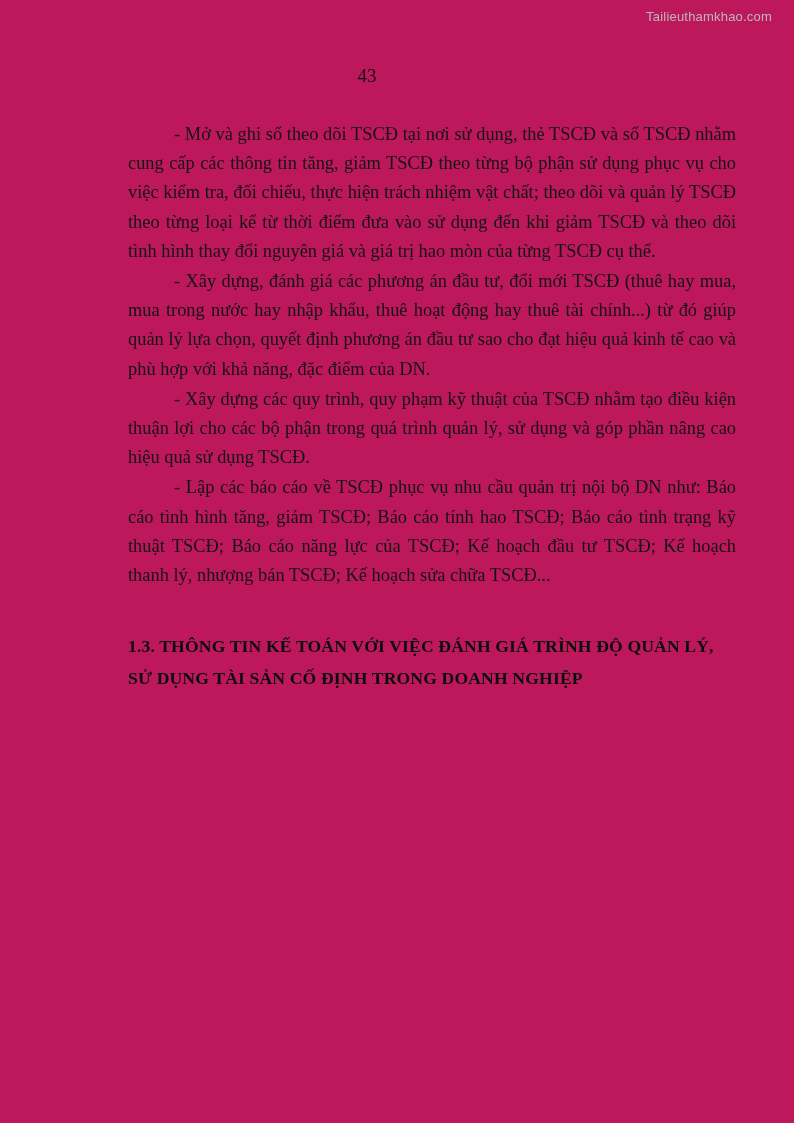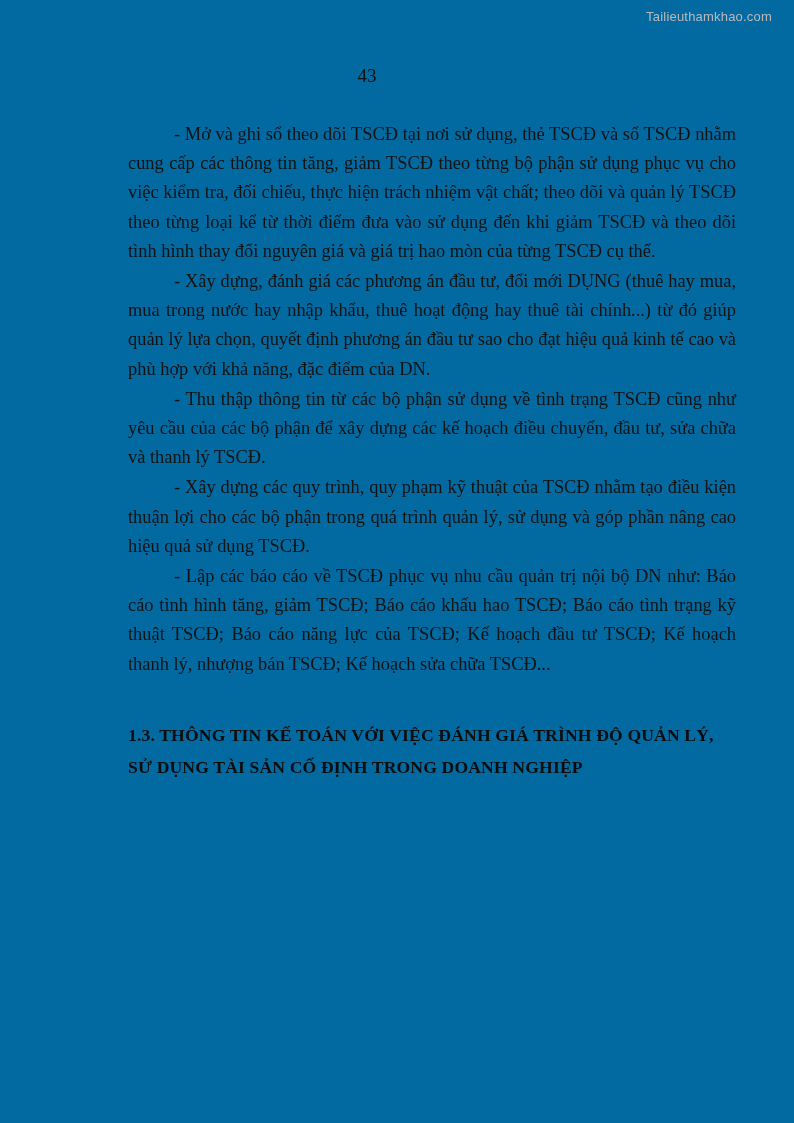--- a/index.html
+++ b/index.html
@@ -9,21 +9,21 @@
     background: #ffffff;
   }
   body {
     font-family: "Liberation Serif", "DejaVu Serif", serif;
     color: #111111;
   }
   .page {
     position: relative;
     width: 794px;
     height: 1123px;
-    background: #0369a1;
+    background: #be185d;
     overflow: hidden;
     box-sizing: border-box;
     padding-left: 40px;
   }
   .watermark {
     position: absolute;
     top: 9px;
     right: 22px;
     font-family: "Liberation Sans", "DejaVu Sans", sans-serif;
     font-size: 13px;
@@ -88,26 +88,25 @@
 
   <div class="watermark">Tailieuthamkhao.com</div>
 
   <div class="page-number">43</div>
 
   <div class="content">
 
 
     <p class="para">- Mở và ghi sổ theo dõi TSCĐ tại nơi sử dụng, thẻ TSCĐ và sổ TSCĐ nhằm cung cấp các thông tin tăng, giảm TSCĐ theo từng bộ phận sử dụng phục vụ cho việc kiểm tra, đối chiếu, thực hiện trách nhiệm vật chất; theo dõi và quản lý TSCĐ theo từng loại kể từ thời điểm đưa vào sử dụng đến khi giảm TSCĐ và theo dõi tình hình thay đổi nguyên giá và giá trị hao mòn của từng TSCĐ cụ thể.</p>
 
-    <p class="para">- Xây dựng, đánh giá các phương án đầu tư, đổi mới DỤNG (thuê hay mua, mua trong nước hay nhập khẩu, thuê hoạt động hay thuê tài chính...) từ đó giúp quản lý lựa chọn, quyết định phương án đầu tư sao cho đạt hiệu quả kinh tế cao và phù hợp với khả năng, đặc điểm của DN.</p>
+    <p class="para">- Xây dựng, đánh giá các phương án đầu tư, đổi mới TSCĐ (thuê hay mua, mua trong nước hay nhập khẩu, thuê hoạt động hay thuê tài chính...) từ đó giúp quản lý lựa chọn, quyết định phương án đầu tư sao cho đạt hiệu quả kinh tế cao và phù hợp với khả năng, đặc điểm của DN.</p>
 
-    <p class="para">- Thu thập thông tin từ các bộ phận sử dụng về tình trạng TSCĐ cũng như yêu cầu của các bộ phận để xây dựng các kế hoạch điều chuyển, đầu tư, sửa chữa và thanh lý TSCĐ.</p>
 
     <p class="para">- Xây dựng các quy trình, quy phạm kỹ thuật của TSCĐ nhằm tạo điều kiện thuận lợi cho các bộ phận trong quá trình quản lý, sử dụng và góp phần nâng cao hiệu quả sử dụng TSCĐ.</p>
 
 
-    <p class="para tight">- Lập các báo cáo về TSCĐ phục vụ nhu cầu quản trị nội bộ DN như: Báo cáo tình hình tăng, giảm TSCĐ; Báo cáo khấu hao TSCĐ; Báo cáo tình trạng kỹ thuật TSCĐ; Báo cáo năng lực của TSCĐ; Kế hoạch đầu tư TSCĐ; Kế hoạch thanh lý, nhượng bán TSCĐ; Kế hoạch sửa chữa TSCĐ...</p>
+    <p class="para tight">- Lập các báo cáo về TSCĐ phục vụ nhu cầu quản trị nội bộ DN như: Báo cáo tình hình tăng, giảm TSCĐ; Báo cáo tính hao TSCĐ; Báo cáo tình trạng kỹ thuật TSCĐ; Báo cáo năng lực của TSCĐ; Kế hoạch đầu tư TSCĐ; Kế hoạch thanh lý, nhượng bán TSCĐ; Kế hoạch sửa chữa TSCĐ...</p>
 
     <h2 class="heading-major">1.3. THÔNG TIN KẾ TOÁN VỚI VIỆC ĐÁNH GIÁ TRÌNH ĐỘ QUẢN LÝ, SỬ DỤNG TÀI SẢN CỐ ĐỊNH TRONG DOANH NGHIỆP</h2>
 
 
   </div>
 </div>
 
 </body></html>

